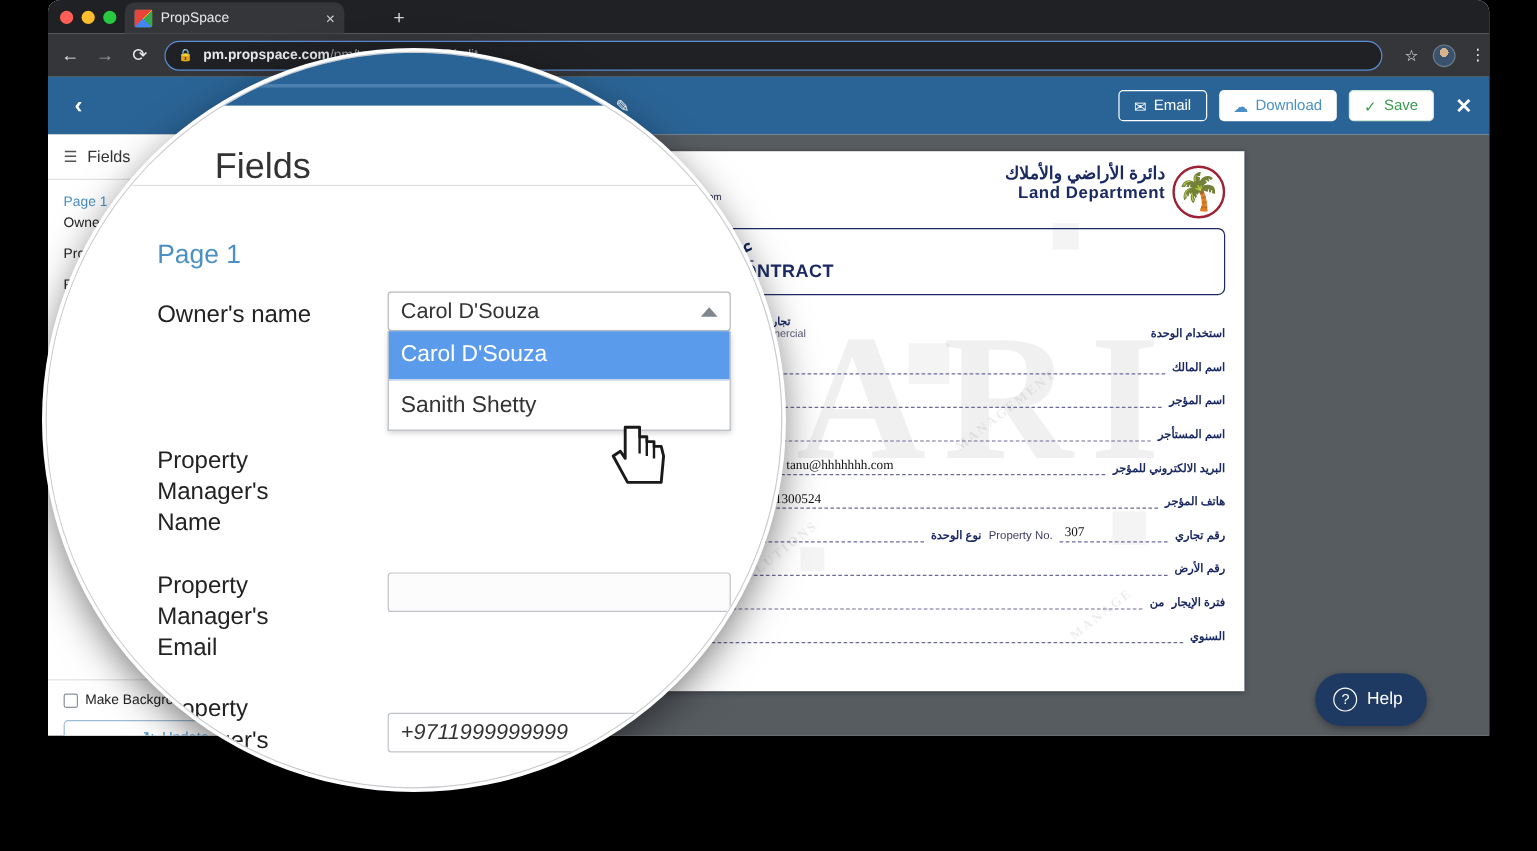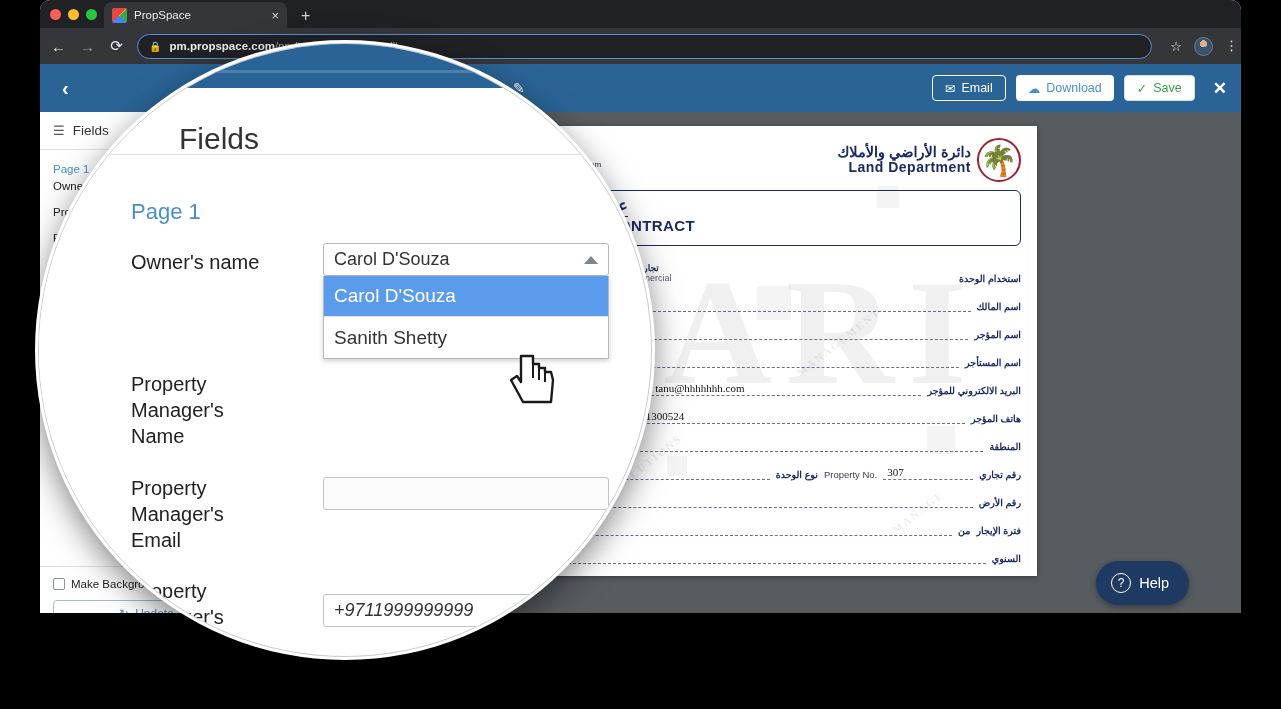--- a/index.html
+++ b/index.html
@@ -11,21 +11,21 @@
   }
   #stage { position: relative; width: 1281px; height: 709px; background: #000; }
 
   
   .browser {
     position: absolute; left: 40px; top: 0; width: 1201px; height: 613px;
     background: #ffffff; border-radius: 10px 10px 0 0; overflow: hidden;
   }
   .tabstrip {
     position: relative; height: 28px; background: #202124;
-    padding-left: 8px; display: flex; align-items: flex-end;
+    padding-left: 8px; display: flex; align-items: flex-end; gap: 27px;
   }
   .traffic { position: absolute; left: 10px; top: 9px; display: flex; gap: 7px; }
   .dot { width: 11px; height: 11px; border-radius: 50%; }
   .dot.r { background: #ff5f57; } .dot.y { background: #febc2e; } .dot.g { background: #28c840; }
   .tab {
     margin-left: 56px; width: 183px; height: 26px; background: #35363a;
     border-radius: 8px 8px 0 0; display: flex; align-items: center;
     padding: 0 8px; gap: 7px; position: relative;
   }
   .tab-fav {
@@ -119,21 +119,21 @@
     position: absolute; color: #000; opacity: .055; font-weight: bold;
     font-family: "Liberation Serif", serif;
   }
   .wm .big { font-size: 150px; letter-spacing: 14px; top: 120px; left: 20px; }
   .wm .sm { font-size: 11px; letter-spacing: 2px; transform: rotate(-38deg); opacity: .07; }
   .wm .sq { background: #000; opacity: .045; position: absolute; }
 
   .doc-inner { position: relative; padding: 12px 16px 0 16px; }
   .doc-top { display: flex; justify-content: space-between; align-items: flex-start; }
   .contact-email { font-size: 8px; color: #2b2b4a; margin-top: 22px; margin-left: 10px; }
-  .dld { display: flex; align-items: center; gap: 6px; }
+  .dld { display: flex; align-items: flex-start; gap: 6px; }
   .dld-txt { text-align: right; color: #1b2a63; line-height: 1.05; }
   .dld-ar { font-size: 14.5px; font-weight: bold; direction: rtl; }
   .dld-en { font-size: 14px; font-weight: bold; letter-spacing: .5px; }
   .dld-logo {
     width: 44px; height: 44px; border-radius: 50%; border: 2px solid #9d2235;
     background: #fff; position: relative; overflow: hidden;
   }
   .palm {
     position: absolute; left: 50%; top: 52%; transform: translate(-50%,-50%);
     font-size: 30px; color: #2e8b3d; line-height: 1;
@@ -380,28 +380,20 @@
 
               <div class="frow">
                 <span class="lab-ar">هاتف المستأجر</span>
                 <span class="lab-en">Landlord Phone</span>
                 <div class="dash">
                   <span class="val">971 561300524</span>
                 </div>
                 <span class="lab-ar">هاتف المؤجر</span>
               </div>
 
-              <div class="frow">
-                <span class="lab-ar">إسم المبنى</span>
-                <span class="lab-en">Location</span>
-                <div class="dash">
-                  <span class="val">Reem</span>
-                </div>
-                <span class="lab-ar">المنطقة</span>
-              </div>
 
               <div class="frow">
                 <span class="lab-ar">مساحة الوحدة</span>
                 <span class="lab-en">Property Type</span>
                 <div class="dash"></div>
                 <span class="lab-ar">نوع الوحدة</span>
                 <span class="lab-en">Property No.</span>
                 <div class="dash" style="flex:0 0 90px">
                   <span class="val">307</span>
                 </div>

